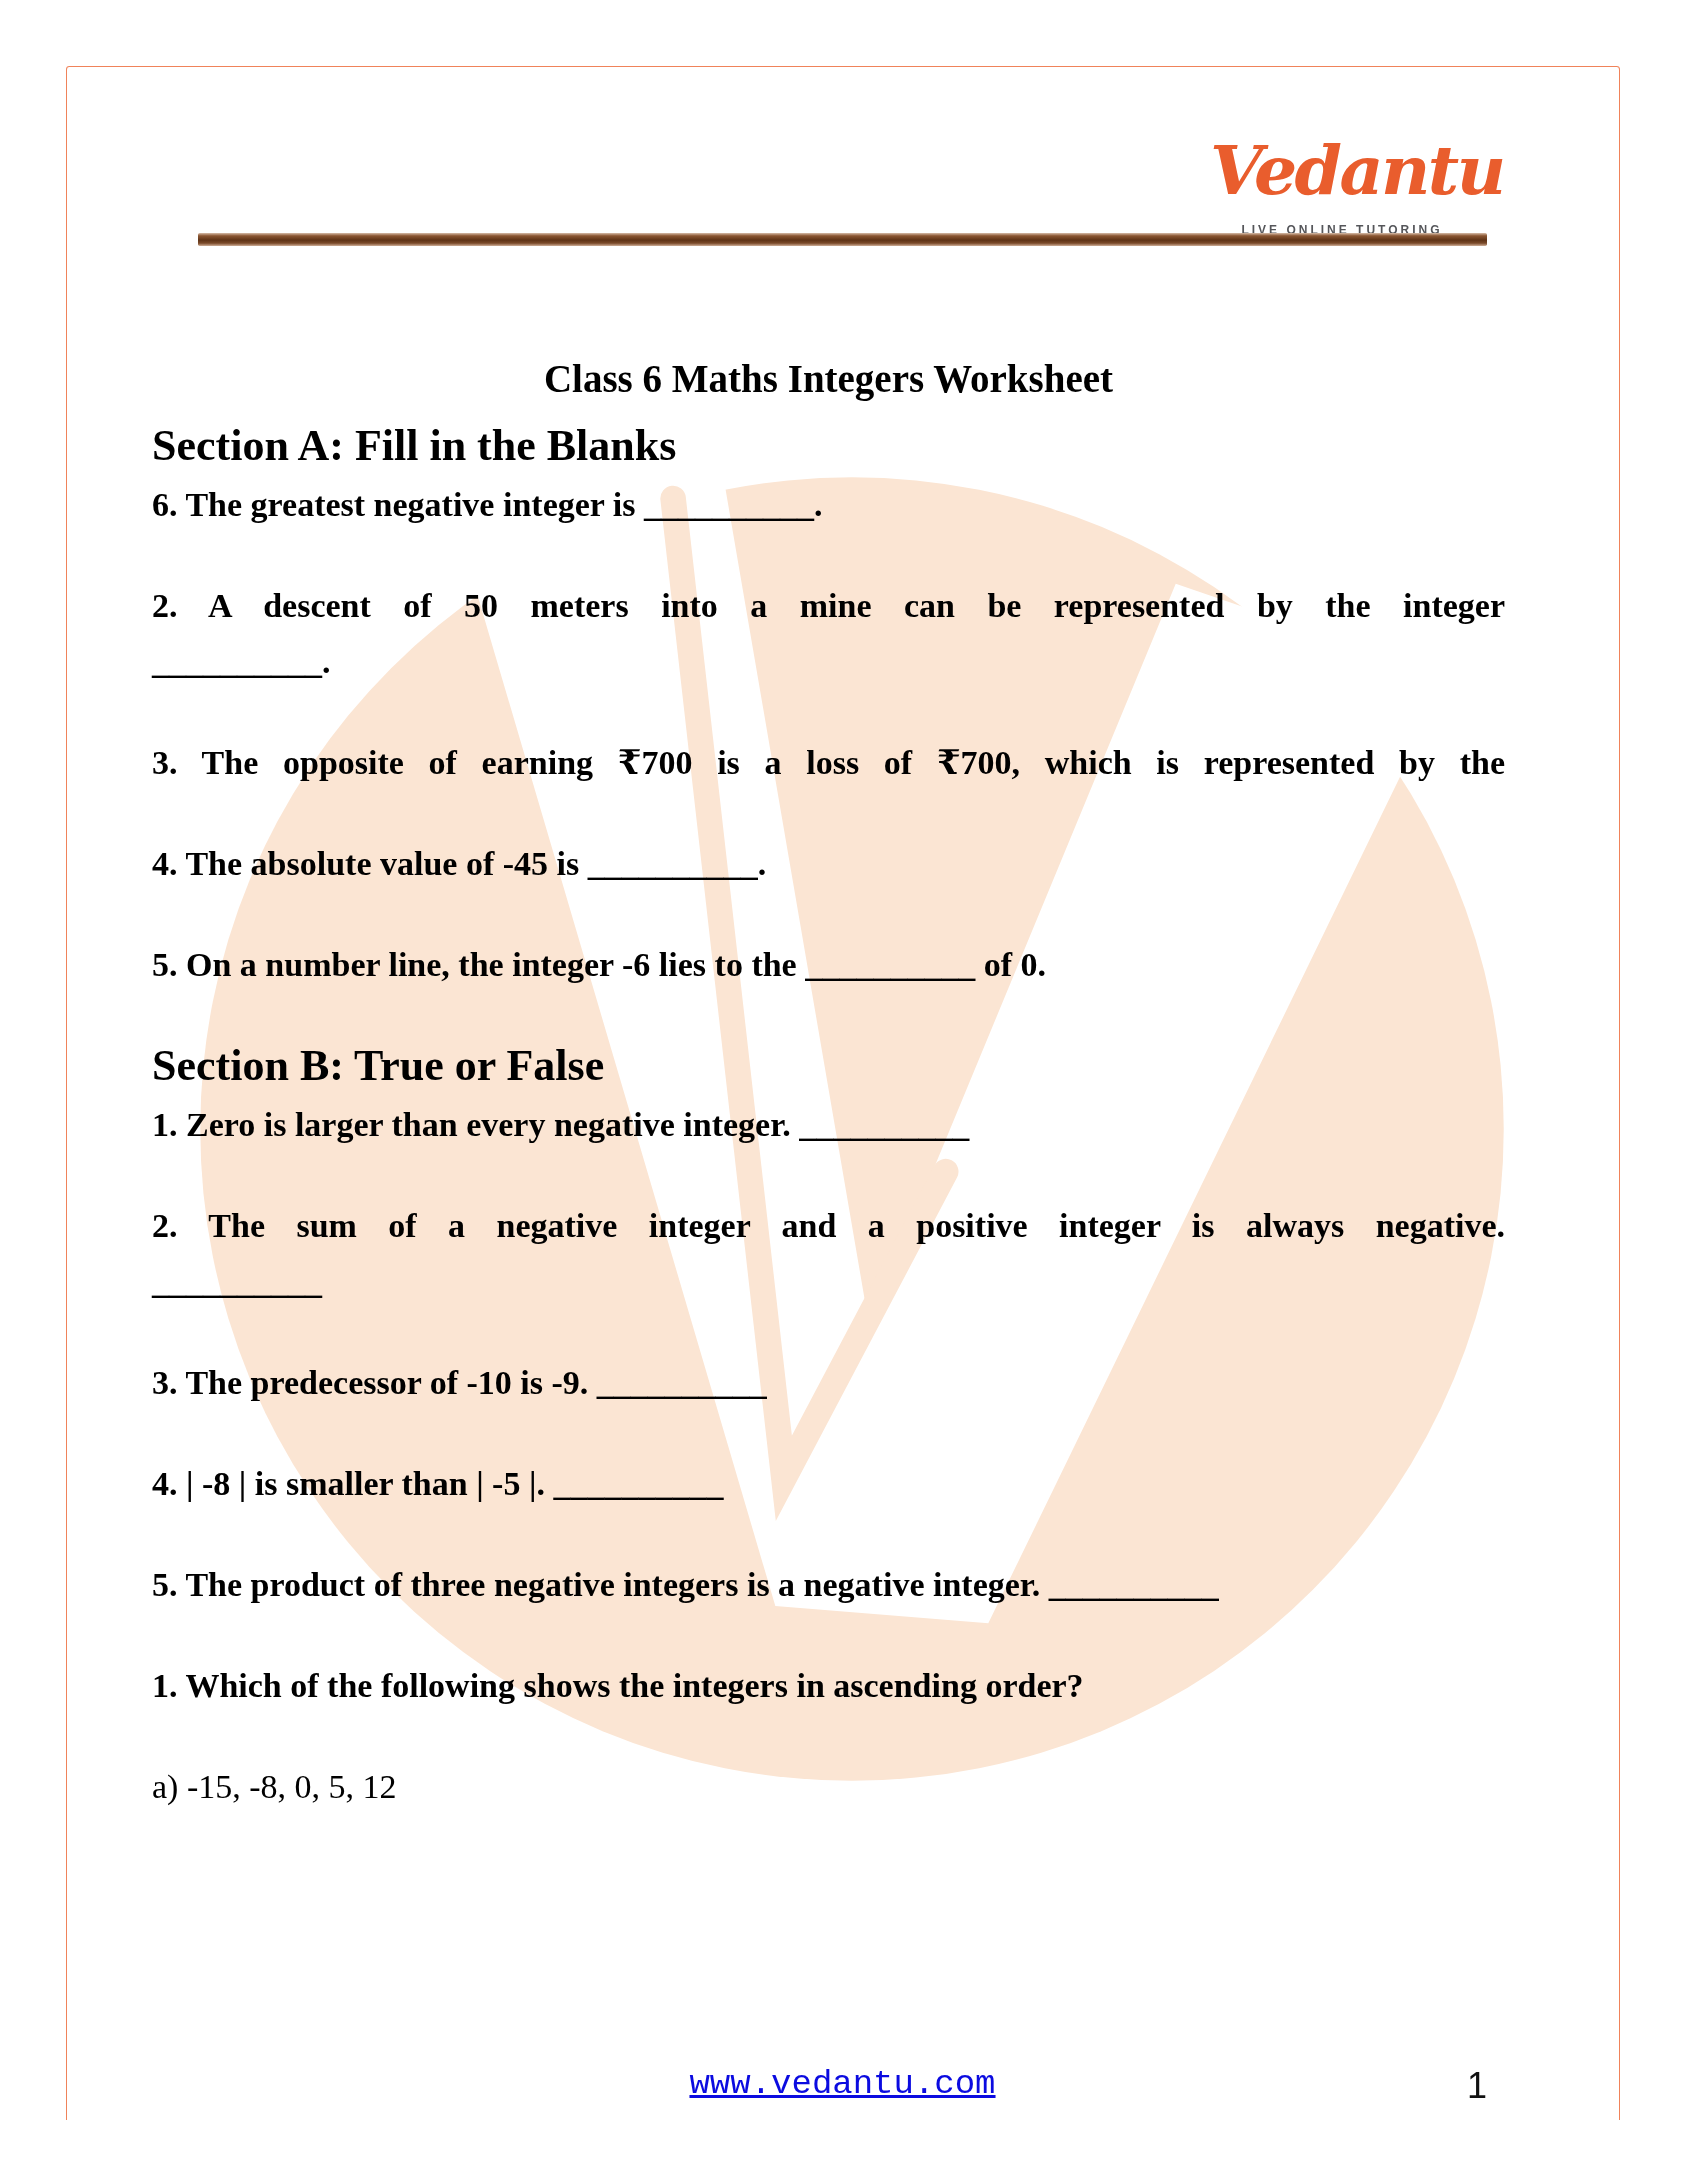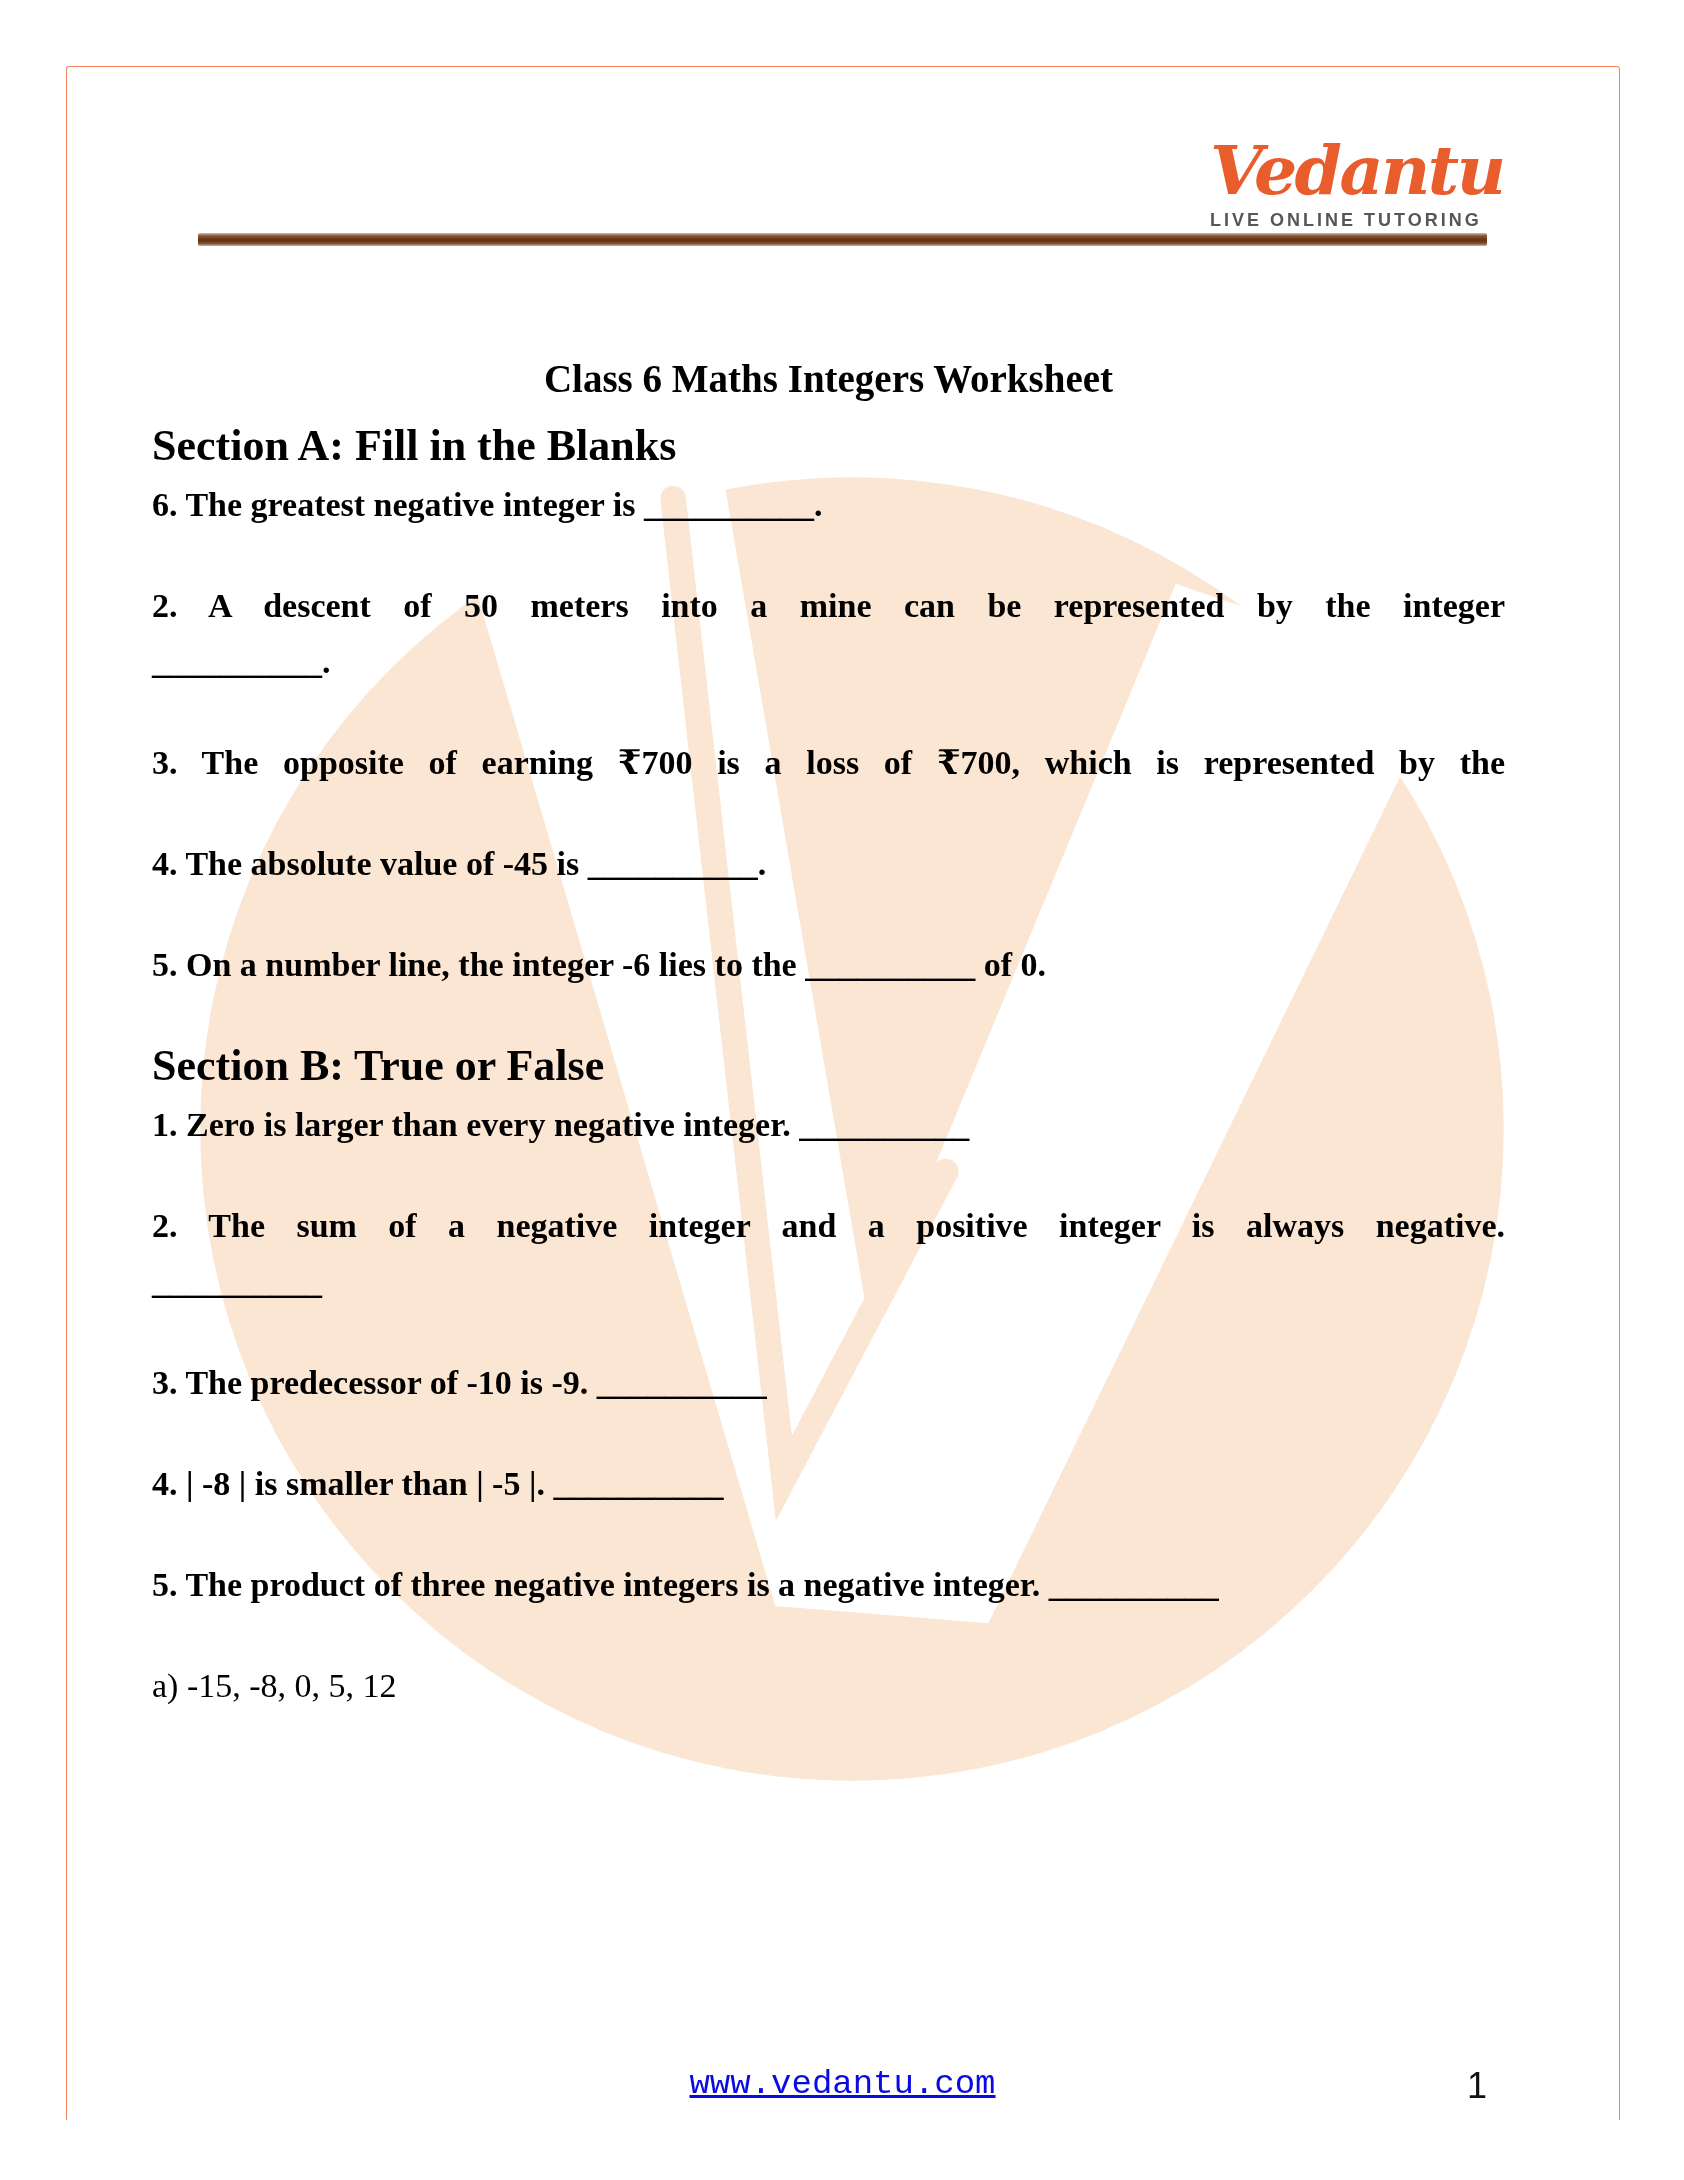--- a/index.html
+++ b/index.html
@@ -43,23 +43,23 @@
     font-family: "DejaVu Serif", serif;
     font-style: italic;
     font-weight: bold;
     font-size: 68px;
     line-height: 78px;
     letter-spacing: -2.6px;
     color: #e95d2d;
     margin-top: 32px;
   }
   .logo-tagline {
-    margin-top: 1px;
+    margin-top: 14px;
     font-family: "Liberation Sans", sans-serif;
-    font-size: 18px;
+    font-size: 12px;
     font-weight: 700;
     letter-spacing: 3px;
     color: #55565a;
     white-space: nowrap;
   }
   .header-rule {
     position: absolute;
     left: 198px; top: 233px;
     width: 1289px; height: 12.8px;
     background: linear-gradient(180deg, #d8bda9 0%, #8a5632 22%, #5f3316 55%, #7a4a2a 78%, #cfae97 100%);
@@ -190,20 +190,23 @@
 
   <p class="q">
     <span class="line">4. | -8 | is smaller than | -5 |. __________</span>
   </p>
 
   <p class="q">
     <span class="line">5. The product of three negative integers is a negative integer. __________</span>
   </p>
 
 
+  <p class="q">
+    <span class="line">1. Which of the following shows the integers in ascending order?</span>
+  </p>
 
   <p class="q opt">a) -15, -8, 0, 5, 12</p>
 
 </main>
 
 <div class="footer-link-wrap">
   <a>www.vedantu.com</a>
 </div>
 <div class="page-num">1</div>
 

